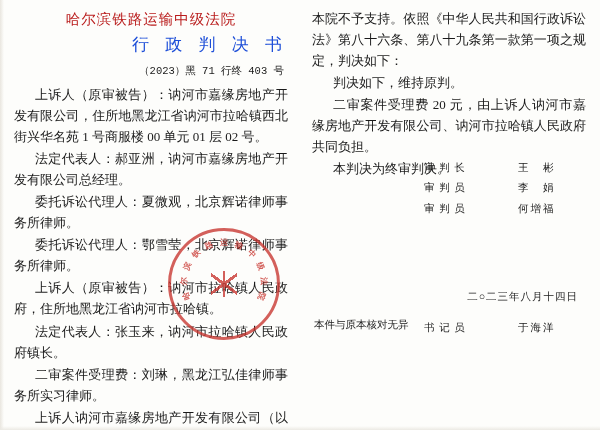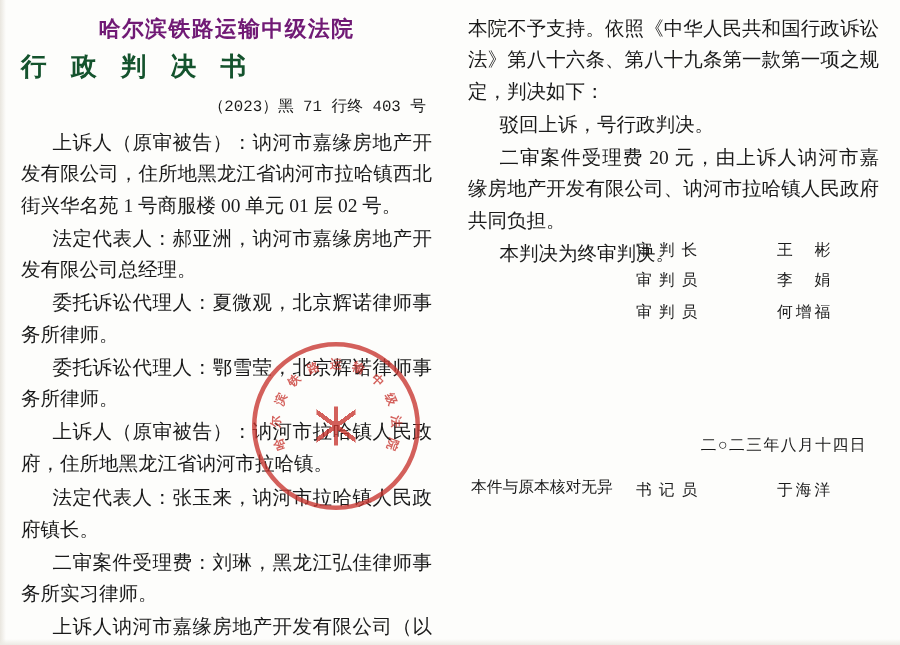--- a/index.html
+++ b/index.html
@@ -33,31 +33,31 @@
   }
   .col-right {
     left: 300px;
     width: 300px;
     padding: 8px 14px 0 12px;
   }
   .court-title {
     text-align: center;
     font-size: 14.5px;
     letter-spacing: 1px;
-    font-weight: 700;
+    font-weight: 400;
     margin: 2px 0 4px 0;
-    color: #701a75;
+    color: #b91c1c;
   }
   .doc-title {
-    text-align: left;
+    text-align: right;
     font-size: 17px;
     letter-spacing: 6px;
-    font-weight: 700;
+    font-weight: 400;
     margin: 2px 0 8px 0;
-    color: #14532d;
+    color: #1d4ed8;
   }
   .case-no {
     text-align: right;
     font-size: 10.5px;
     margin: 2px 0 6px 0;
     padding-right: 4px;
     font-family: Liberation Mono, monospace;
   }
   p.body {
     font-size: 13px;
@@ -191,21 +191,21 @@
     <p class="body indent">委托诉讼代理人：夏微观，北京辉诺律师事务所律师。</p>
     <p class="body indent">委托诉讼代理人：鄂雪莹，北京辉诺律师事务所律师。</p>
     <p class="body indent">上诉人（原审被告）：讷河市拉哈镇人民政府，住所地黑龙江省讷河市拉哈镇。</p>
     <p class="body indent">法定代表人：张玉来，讷河市拉哈镇人民政府镇长。</p>
     <p class="body indent">二审案件受理费：刘琳，黑龙江弘佳律师事务所实习律师。</p>
     <p class="body indent">上诉人讷河市嘉缘房地产开发有限公司（以下简称嘉缘房地产公司）、讷河市拉哈镇人民政府（以下简称拉哈镇政府）因嘉缘房地产公司同拉哈镇政府among齐齐哈尔铁路运输法院（2022）黑 7104 行初 280 号行政判决，向本院提起上诉。本院受理后，依法组成合议庭进行了审理，并于 2023 年 7 月 21 日对各方当事人进行了线上询问，上诉人嘉缘房地产公司的委托诉讼代理人郝亚洲、委托诉讼代理人鄂雪莹，上诉人拉哈镇政府的委托诉讼代</p>
   </div>
 
   <div class="col col-right">
     <p class="body">本院不予支持。依照《中华人民共和国行政诉讼法》第八十六条、第八十九条第一款第一项之规定，判决如下：</p>
-    <p class="body indent">驳回上诉，号行政判决。</p>
+    <p class="body indent">判决如下，维持原判。</p>
     <p class="body indent">二审案件受理费 20 元，由上诉人讷河市嘉缘房地产开发有限公司、讷河市拉哈镇人民政府共同负担。</p>
     <p class="body indent">本判决为终审判决。</p>
 
     <div class="sig-block">
       <div class="sig-row">
         <span class="sig-role">审 判 长</span>
         <span class="sig-name">王　彬</span>
       </div>
       <div class="sig-row">
         <span class="sig-role">审 判 员</span>

